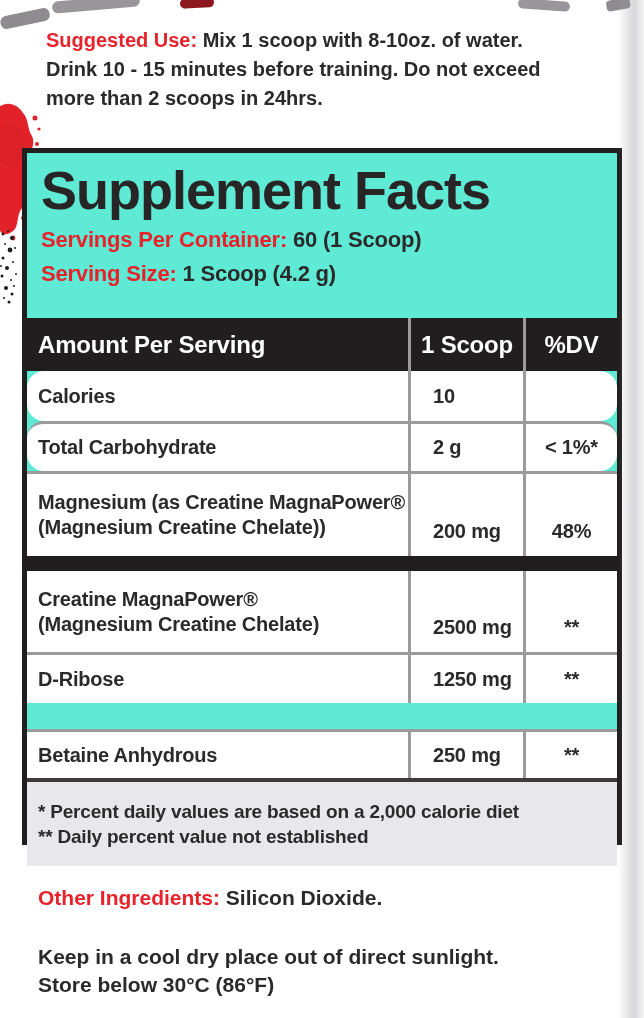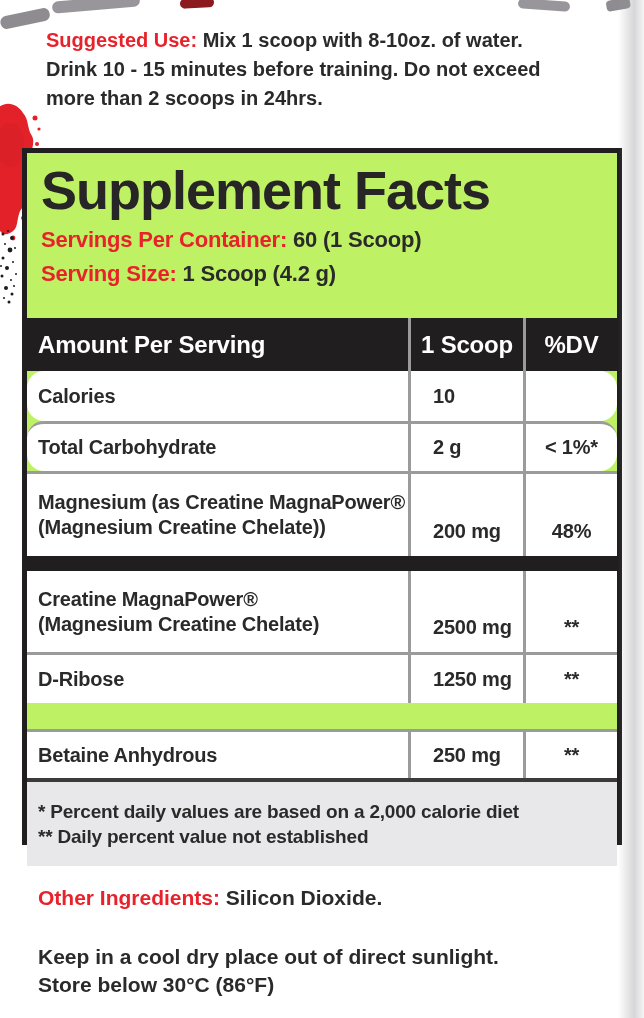--- a/index.html
+++ b/index.html
@@ -25,21 +25,21 @@
 
   
   .suggested {
     position:absolute; left:38px; top:26px; width:582px;
     font-size:20px; line-height:29px;margin-left:8px;
   }
 
   
   .panel {
     position:absolute; left:22px; top:148px; width:600px; height:697px;
-    background:#bef264; border:5px solid #201e1e;
+    background:#5eead4; border:5px solid #201e1e;
   }
   .panel-info { height:165px; padding:8px 0 0 14px; overflow:hidden; }
   .panel-title { font-size:54px; letter-spacing:-1px; line-height:58px; color:#282526; }
   .info-line { font-size:22px; line-height:26px; margin-top:8px; letter-spacing:-0.2px; }
 
   
   .t-row { display:flex; width:590px; background:#ffffff; font-size:20px; letter-spacing:-0.2px; }
   .c1 { width:381px; display:flex; align-items:center; padding-left:11px; line-height:25px; }
   .c2 { width:115px; border-left:3px solid #9b9b9b; display:flex; align-items:center; padding-left:22px; }
   .c3 { width:94px;  border-left:3px solid #9b9b9b; display:flex; align-items:center; justify-content:center; }

